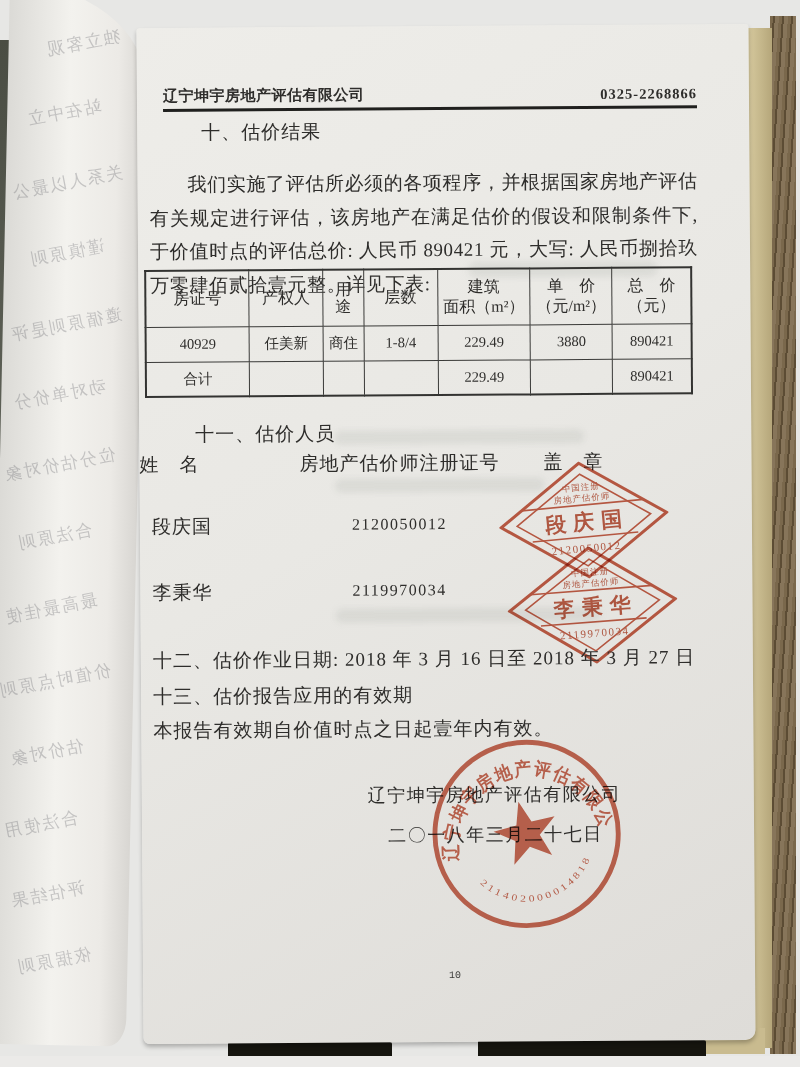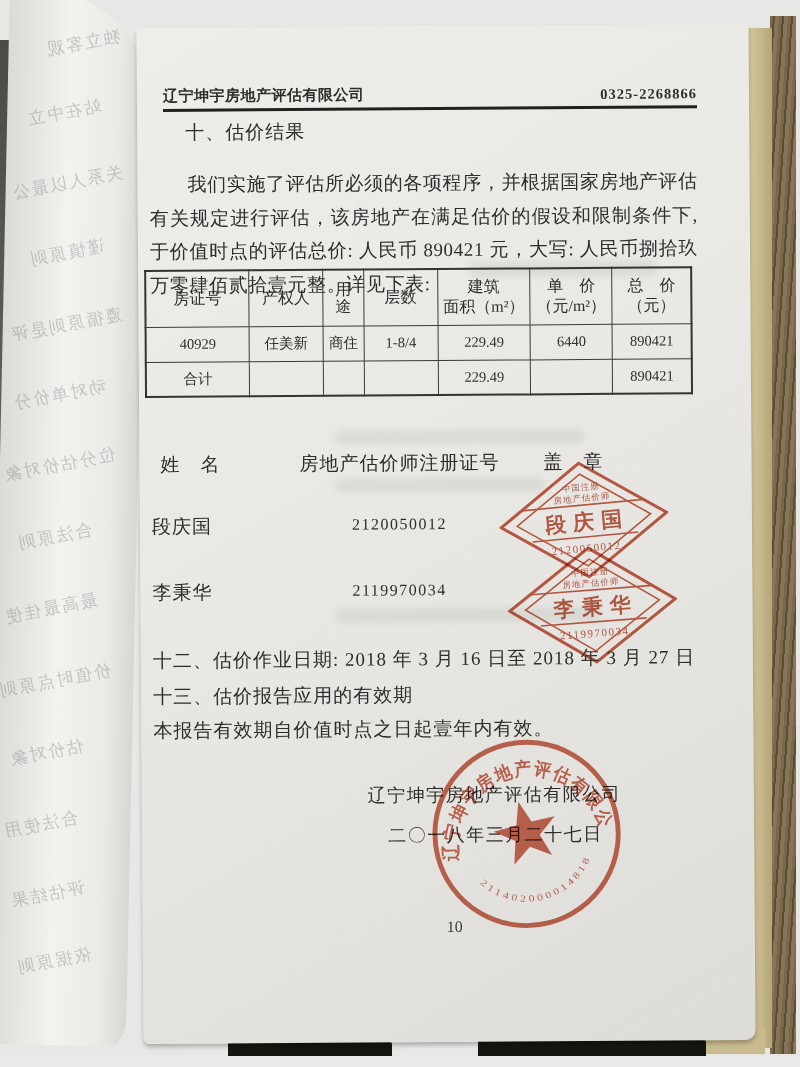--- a/index.html
+++ b/index.html
@@ -66,22 +66,22 @@
   .st.tiny{font-size:8.5px;letter-spacing:1px;}
   .st.big{font-size:21px;font-weight:bold;letter-spacing:7px;}
   .st.num{font-size:11px;letter-spacing:1.5px;}
 
   
   .rseal{position:absolute;left:287px;top:711px;opacity:.82;mix-blend-mode:multiply;transform:rotate(-14deg);}
   .rarc{font-size:19px;font-weight:bold;fill:#c04a30;letter-spacing:2px;}
   .rnum{font-size:9.5px;fill:#c04a30;letter-spacing:2.5px;}
 
   .sig{position:absolute;font-size:18px;letter-spacing:1.5px;}
-  .pageno{position:absolute;left:292px;top:892px;width:40px;text-align:center;
-    font-size:16px;color:#3a3a38;font-family:Liberation Serif, serif;}
+  .pageno{position:absolute;left:292px;top:944px;width:40px;text-align:center;
+    font-size:10px;color:#3a3a38;font-family:Liberation Mono, monospace;}
 </style>
 </head>
 <body>
 
 <div class="photo">
 
   <div class="dark-left"></div>
   <div class="wood-strip"></div>
   <div class="tan-strip"></div>
   <div class="tan-bottom"></div>
@@ -111,21 +111,21 @@
     <div class="smudge" style="left:330px;top:236px;width:190px;height:16px"></div>
     <div class="smudge" style="left:195px;top:404px;width:250px;height:14px"></div>
     <div class="smudge" style="left:195px;top:452px;width:210px;height:14px"></div>
     <div class="smudge" style="left:195px;top:582px;width:265px;height:14px"></div>
 
     <div class="hdr">
       <span class="co">辽宁坤宇房地产评估有限公司</span>
       <span class="ph">0325-2268866</span>
     </div>
 
-    <div class="sec-heading" style="left:48px;top:92px">十、估价结果</div>
+    <div class="sec-heading" style="left:64px;top:92px">十、估价结果</div>
     <p class="para">我们实施了评估所必须的各项程序，并根据国家房地产评估有关规定进行评估，该房地产在满足估价的假设和限制条件下, 于价值时点的评估总价: 人民币 890421 元，大写: 人民币捌拾玖万零肆佰贰拾壹元整。详见下表:</p>
 
     <table class="vtable">
       <colgroup>
         <col style="width:19%">
           <col style="width:13.5%">
           <col style="width:7.5%">
           <col style="width:13.5%">
         <col style="width:17%">
           <col style="width:15%">
@@ -160,36 +160,37 @@
             </th>
         </tr>
       </thead>
       <tbody>
         <tr>
           <td>40929</td>
           <td>任美新</td>
           <td>商住</td>
           <td>1-8/4</td>
           <td>229.49</td>
-          <td>6440</td>
+          <td>3880</td>
           <td>890421</td>
         </tr>
         <tr>
           <td>合计</td>
           <td></td>
           <td></td>
           <td></td>
           <td>229.49</td>
           <td></td>
           <td>890421</td>
         </tr>
       </tbody>
     </table>
 
-    <div class="row-label" style="left:21px;top:424px">姓　名</div>
+    <div class="sec-heading" style="left:56px;top:394px">十一、估价人员</div>
+    <div class="row-label" style="left:0;top:424px">姓　名</div>
     <div class="row-label" style="left:160px;top:424px">房地产估价师注册证号</div>
     <div class="row-label" style="left:404px;top:424px">盖　章</div>
 
     <div class="row-label" style="left:12px;top:486px">段庆国</div>
     <div class="cert-num" style="left:212px;top:489px">2120050012</div>
 
     <div class="row-label" style="left:12px;top:552px">李秉华</div>
     <div class="cert-num" style="left:212px;top:555px">2119970034</div>
 
     <svg class="dseal" style="left:359px;top:436px;transform:rotate(-5deg)" width="170" height="118" viewBox="0 0 170 118">

